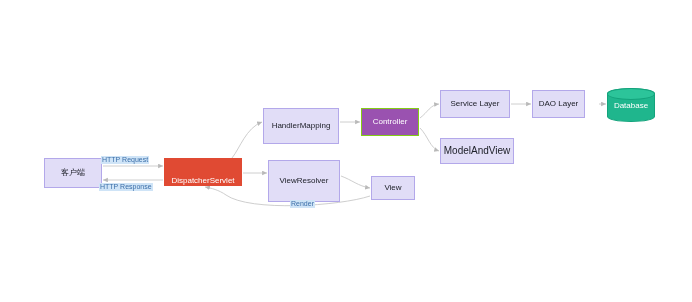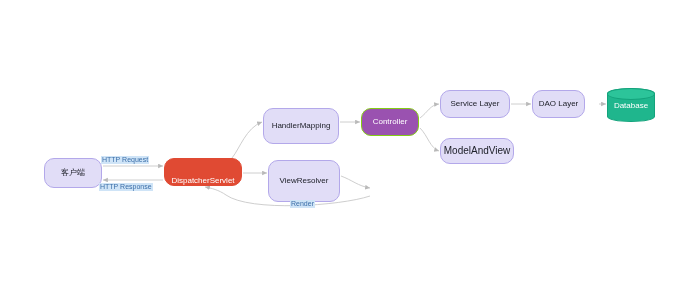--- a/index.html
+++ b/index.html
@@ -30,21 +30,21 @@
     pointer-events: none;
   }
   .node {
     position: absolute;
     box-sizing: border-box;
     display: flex;
     align-items: center;
     justify-content: center;
     text-align: center;
     line-height: 1.15;
-    border-radius: 10px;
+    border-radius: 0;
     white-space: nowrap;
   }
   .node-lavender {
     background: #e1ddf7;
     border: 1px solid #b3a8ea;
     color: #20222b;
   }
   .node-red {
     background: #e04a33;
     border: 1px solid #e04a33;
@@ -159,20 +159,23 @@
   </div>
 
   <div class="node node-lavender" style="left:440px; top:138px; width:74px; height:26px; font-size:10px;">
     <span>ModelAndView</span>
   </div>
 
   <div class="node node-lavender" style="left:268px; top:160px; width:72px; height:42px; font-size:8px;">
     <span>ViewResolver</span>
   </div>
 
+  <div class="node node-lavender" style="left:371px; top:176px; width:44px; height:24px; font-size:8px;">
+    <span>View</span>
+  </div>
 
   <div class="edge-label" style="left:101px; top:156px; font-size:7px;">HTTP Request</div>
 
   <div class="edge-label" style="left:99px; top:183px; font-size:7px;">HTTP Response</div>
 
   <div class="edge-label" style="left:290px; top:200px; font-size:7px;">Render</div>
 
 </div>
 
 </body></html>

